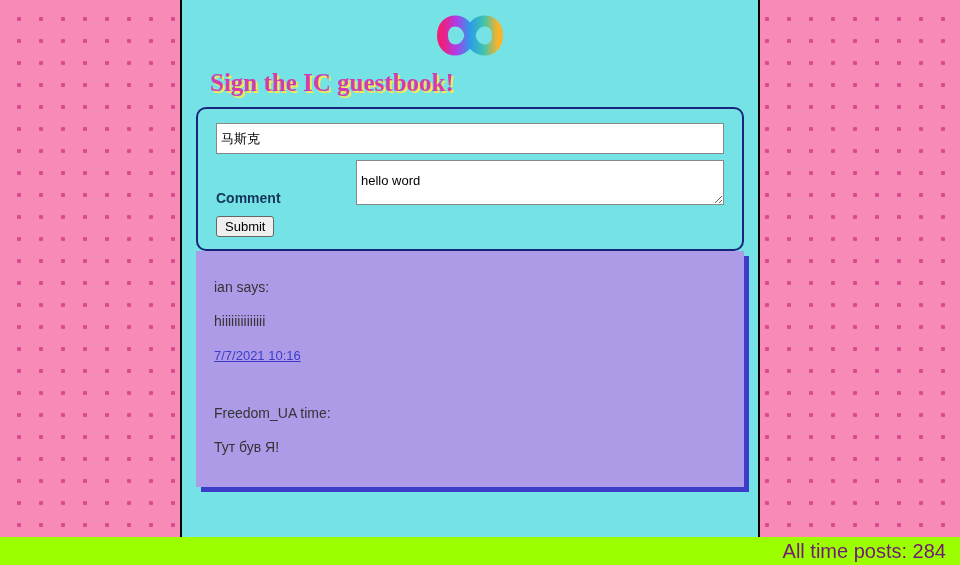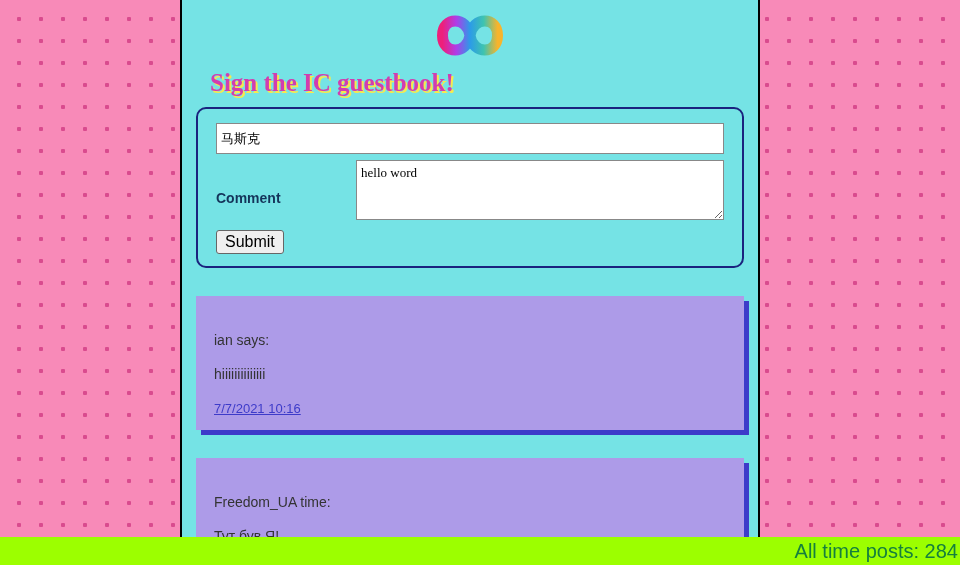--- a/index.html
+++ b/index.html
@@ -83,62 +83,61 @@
   .form-row input[type=text] {
     flex: 1;
     font-family: "Courier New", monospace;
     font-size: 13px;
     padding: 7px 4px;
     border: 1px solid #888;
     background: #fff;
   }
   .form-row textarea {
     flex: 1;
-    height: 60px;
-    font-family: Liberation Serif, serif;
+    height: 45px;
+    font-family: Liberation Sans, sans-serif;
     font-size: 13px;
-    padding: 4px 4px;
+    padding: 12px 4px;
     border: 1px solid #888;
     background: #fff;
     resize: both;
   }
 
   .submit-btn {
-    font-size: 16px;
+    font-size: 13px;
     padding: 2px 8px;
     border: 1px solid #666;
     background: #efefef;
     border-radius: 3px;
     cursor: pointer;
     margin-top: 4px;
   }
 
   .post-card {
     background: var(--card-purple);
-    margin-top: 28px;
-    padding: 36px 18px 14px 18px;
+    padding: 28px 18px 14px 18px;
     box-shadow: 5px 5px 0 var(--card-shadow);
     font-size: 14px;
     color: #333;
   }
   .post-card .author { margin-bottom: 18px; }
   .post-card .body { margin-bottom: 18px; }
   .post-card .ts { color: var(--link); text-decoration: underline; font-size: 13px; }
 
   .footer {
     position: absolute;
     left: 0; right: 0; bottom: 0;
     height: 28px;
     background: var(--footer-green);
     display: flex;
     justify-content: flex-end;
     align-items: center;
-    padding-right: 4px;
+    padding-right: 16px;
     font-size: 20px;
-    color: #15803d;
+    color: #701a75;
     text-align: center;
   }
   .footer span { margin-right: -2px; }
 </style>
 </head>
 <body>
 
 <div class="panel">
 
   <div class="logo">

